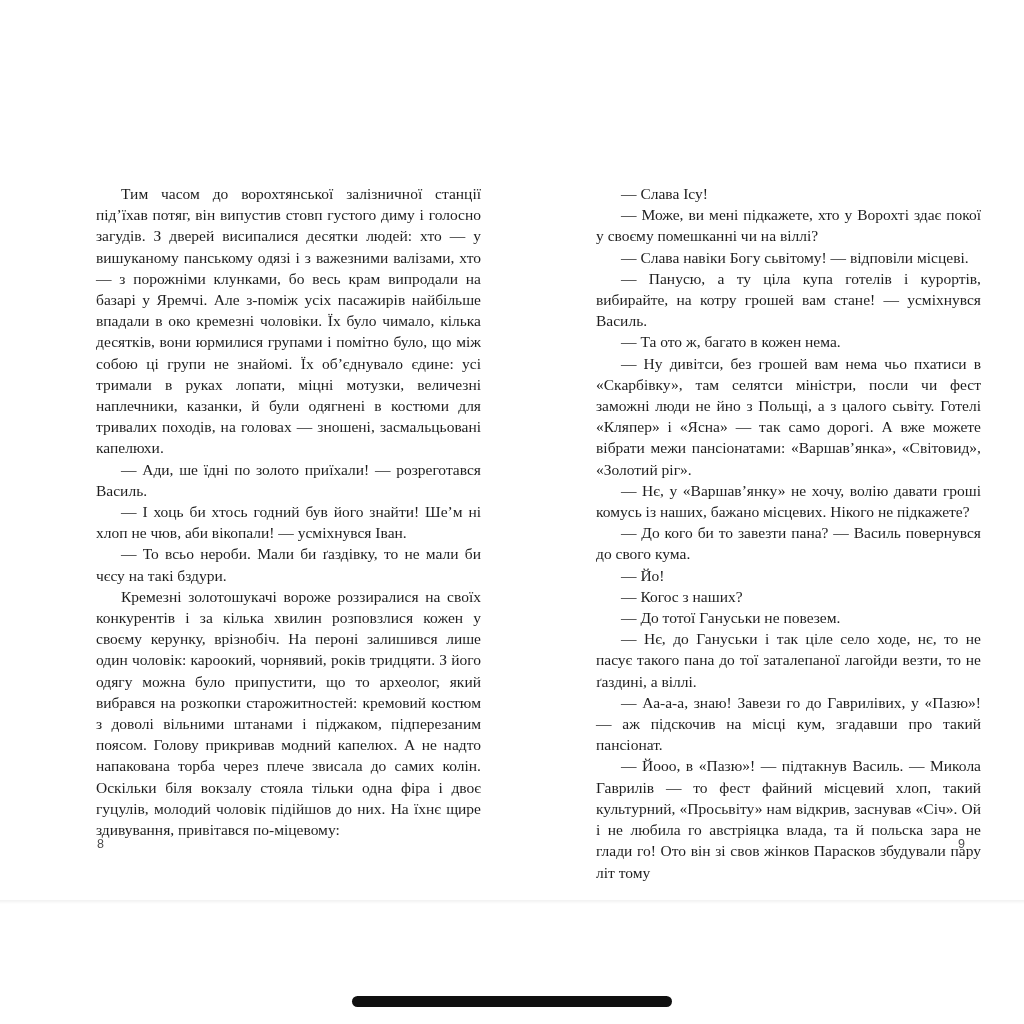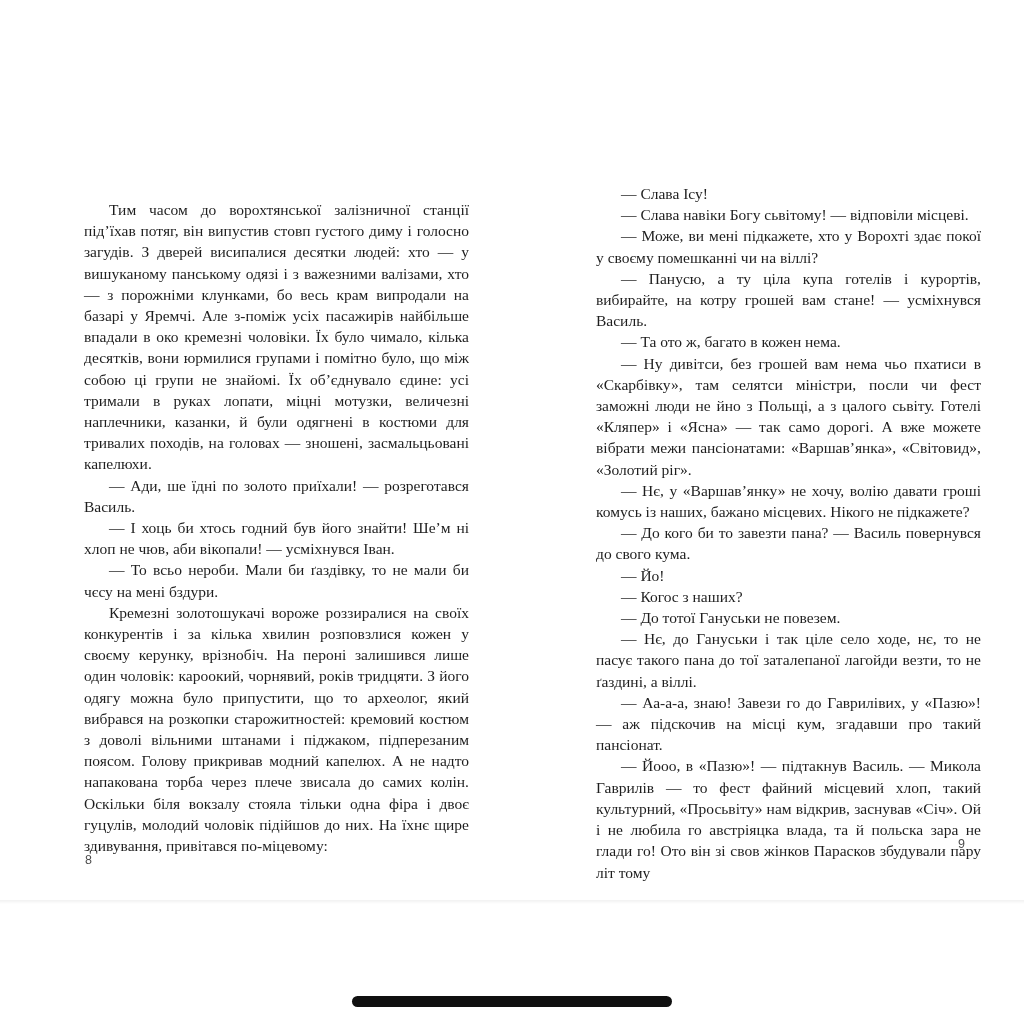--- a/index.html
+++ b/index.html
@@ -14,21 +14,21 @@
     height: 1024px;
     background: #ffffff;
     overflow: hidden;
   }
   .page {
     position: absolute;
     top: 0;
     width: 512px;
     height: 905px;
   }
-  .page.left  { left: 4px; margin-top: 16px; }
+  .page.left  { left: 16px; }
   .page.right { left: 512px; }
   .page-text {
     position: absolute;
     top: 183px;
     width: 385px;
     font-size: 15.5px;
     line-height: 21.2px;
     text-align: justify;
     color: #1e1e1e;
     hyphens: auto;
@@ -71,31 +71,31 @@
 </head>
 <body>
 
 <div class="spread">
 
   <div class="page left">
     <div class="page-text">
         <p class="para">Тим часом до ворохтянської залізничної станції під’їхав потяг, він випустив стовп густого диму і голосно загудів. З дверей висипалися десятки людей: хто — у вишуканому панському одязі і з важезними валізами, хто — з порожніми клунками, бо весь крам випродали на базарі у Яремчі. Але з-поміж усіх пасажирів найбільше впадали в око кремезні чоловіки. Їх було чимало, кілька десятків, вони юрмилися групами і помітно було, що між собою ці групи не знайомі. Їх об’єднувало єдине: усі тримали в руках лопати, міцні мотузки, величезні наплечники, казанки, й були одягнені в костюми для тривалих походів, на головах — зношені, засмальцьовані капелюхи.</p>
         <p class="para">— Ади, ше їдні по золото приїхали! — розреготався Василь.</p>
         <p class="para">— І хоць би хтось годний був його знайти! Ше’м ні хлоп не чюв, аби вікопали! — усміхнувся Іван.</p>
-        <p class="para">— То всьо нероби. Мали би ґаздівку, то не мали би чєсу на мені бздури.</p>
+        <p class="para">— То всьо нероби. Мали би ґаздівку, то не мали би чєсу на такі бздури.</p>
         <p class="para">Кремезні золотошукачі вороже роззиралися на своїх конкурентів і за кілька хвилин розповзлися кожен у своєму керунку, врізнобіч. На пероні залишився лише один чоловік: кароокий, чорнявий, років тридцяти. З його одягу можна було припустити, що то археолог, який вибрався на розкопки старожитностей: кремовий костюм з доволі вільними штанами і піджаком, підперезаним поясом. Голову прикривав модний капелюх. А не надто напакована торба через плече звисала до самих колін. Оскільки біля вокзалу стояла тільки одна фіра і двоє гуцулів, молодий чоловік підійшов до них. На їхнє щире здивування, привітався по-міцевому:</p>
       </div>
     <div class="page-num">8</div>
   </div>
 
   <div class="page right">
     <div class="page-text">
         <p class="para">— Слава Ісу!</p>
+        <p class="para">— Може, ви мені підкажете, хто у Ворохті здає покої у своєму помешканні чи на віллі?</p>
         <p class="para">— Слава навіки Богу сьвітому! — відповіли місцеві.</p>
-        <p class="para">— Може, ви мені підкажете, хто у Ворохті здає покої у своєму помешканні чи на віллі?</p>
         <p class="para">— Панусю, а ту ціла купа готелів і курортів, вибирайте, на котру грошей вам стане! — усміхнувся Василь.</p>
         <p class="para">— Та ото ж, багато в кожен нема.</p>
         <p class="para">— Ну дивітси, без грошей вам нема чьо пхатиси в «Скарбівку», там селятси міністри, посли чи фест заможні люди не йно з Польщі, а з цалого сьвіту. Готелі «Кляпер» і «Ясна» — так само дорогі. А вже можете вібрати межи пансіонатами: «Варшав’янка», «Світовид», «Золотий ріг».</p>
         <p class="para">— Нє, у «Варшав’янку» не хочу, волію давати гроші комусь із наших, бажано місцевих. Нікого не підкажете?</p>
         <p class="para">— До кого би то завезти пана? — Василь повернувся до свого кума.</p>
         <p class="para">— Йо!</p>
         <p class="para">— Когос з наших?</p>
         <p class="para">— До тотої Гануськи не повезем.</p>
         <p class="para">— Нє, до Гануськи і так ціле село ходе, нє, то не пасує такого пана до тої заталепаної лагойди везти, то не ґаздині, а віллі.</p>
         <p class="para">— Аа-а-а, знаю! Завези го до Гаврилівих, у «Пазю»! — аж підскочив на місці кум, згадавши про такий пансіонат.</p>

